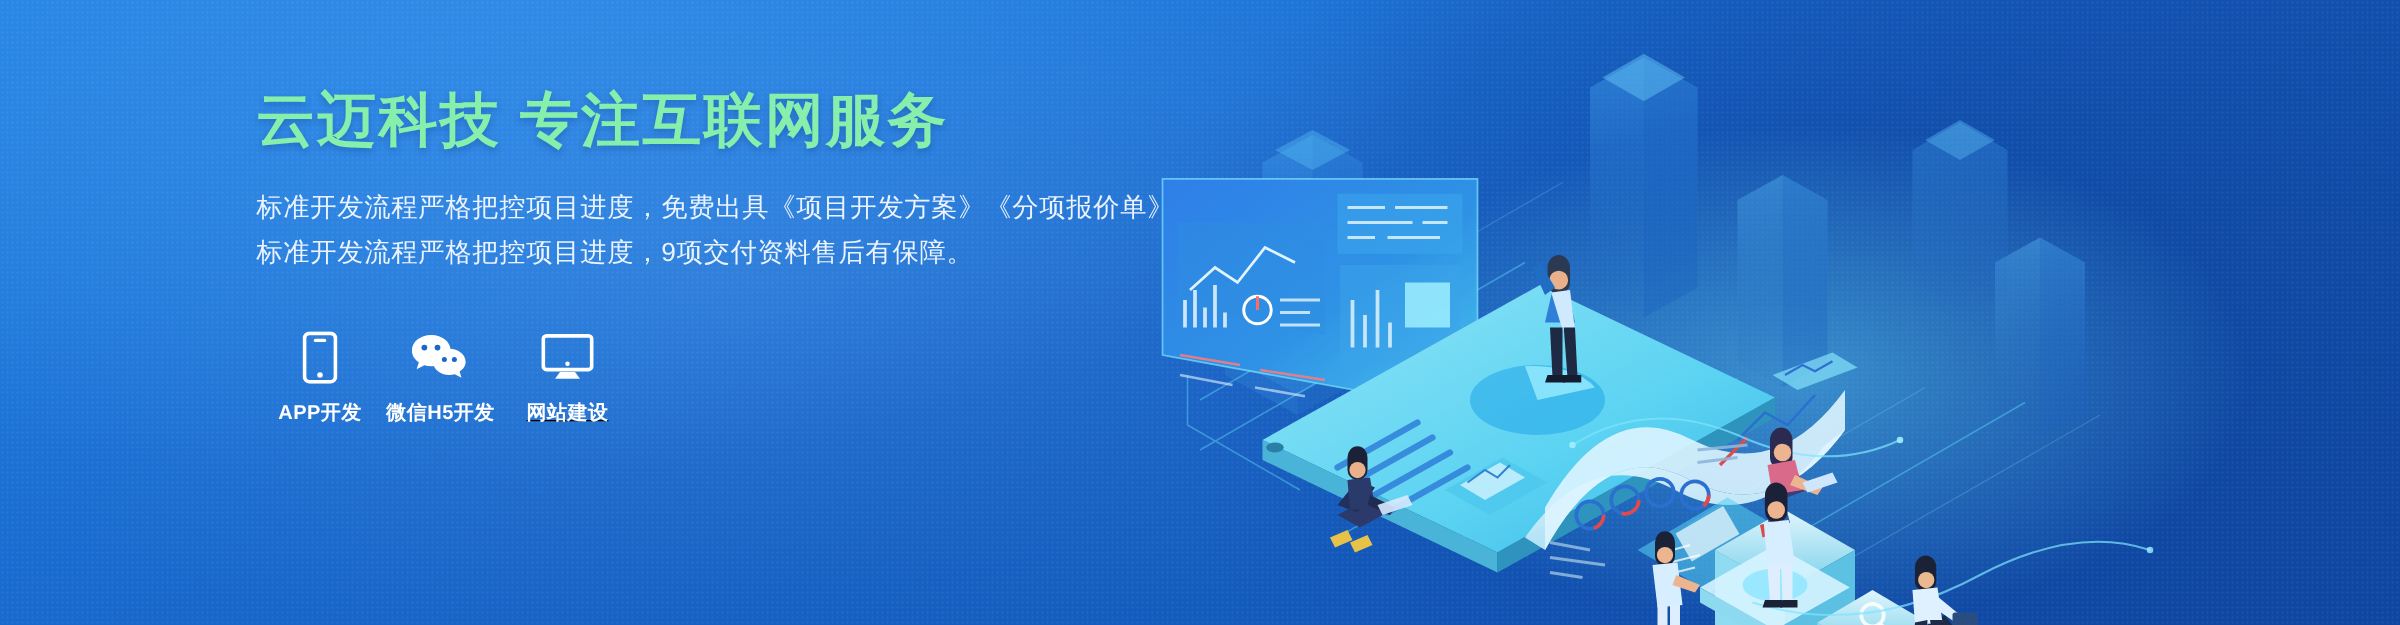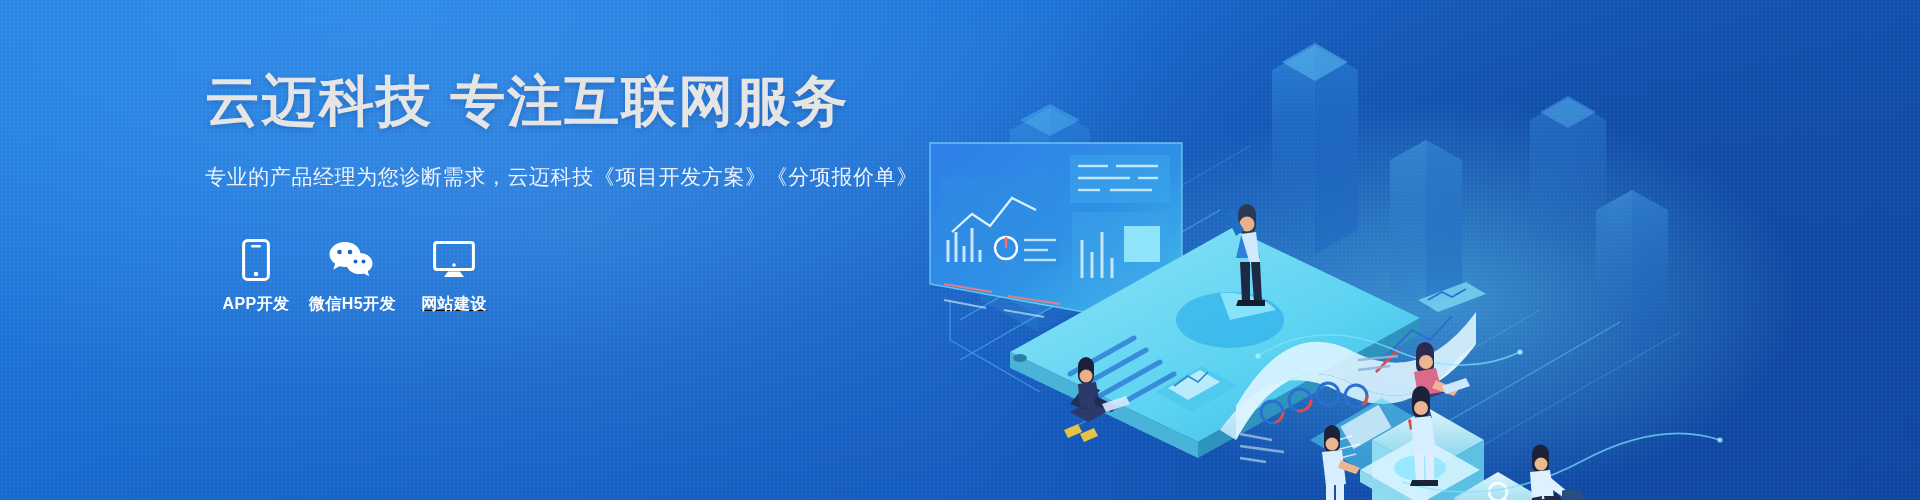--- a/index.html
+++ b/index.html
@@ -49,23 +49,23 @@
   }
 
   
   .content {
     position: absolute;
     left: 205px;
     top: 68px;
     width: 720px;
   }
   .headline {
-    font-size: 55px;
+    font-size: 47px;
     font-weight: bold;
-    color: #e5e5e5;
+    color: #86efac;
     letter-spacing: 2px;
     line-height: 1.2;
     white-space: nowrap;
     text-shadow: 0 2px 6px rgba(0,40,110,0.28);
   }
   .subline {
     margin-top: 26px;
     font-size: 21px;
     color: #eaf3ff;
     line-height: 1.62;
@@ -434,21 +434,22 @@
         <circle cx="800" cy="440" r="2.6" opacity="0.8"></circle>
       </g>
     </svg>
   </div>
 
   <div class="content">
 
     <div class="headline">云迈科技 专注互联网服务</div>
 
     <div class="subline">
-      <div>专业的产品经理为您诊断需求，云迈科技《项目开发方案》《分项报价单》</div>
+      <div>标准开发流程严格把控项目进度，免费出具《项目开发方案》《分项报价单》</div>
+      <div>标准开发流程严格把控项目进度，9项交付资料售后有保障。</div>
     </div>
 
     <div class="services">
 
       <div class="service">
         <div class="glyph">
           <svg width="28" height="42" viewBox="0 0 28 42" xmlns="http://www.w3.org/2000/svg">
             <rect x="1.6" y="1.6" width="24.8" height="38.8" rx="4" fill="none" stroke="#ffffff" stroke-width="3"></rect>
             <rect x="9" y="6" width="10" height="2.6" rx="1.3" fill="#ffffff"></rect>
             <circle cx="14" cy="35" r="2.2" fill="#ffffff"></circle>

